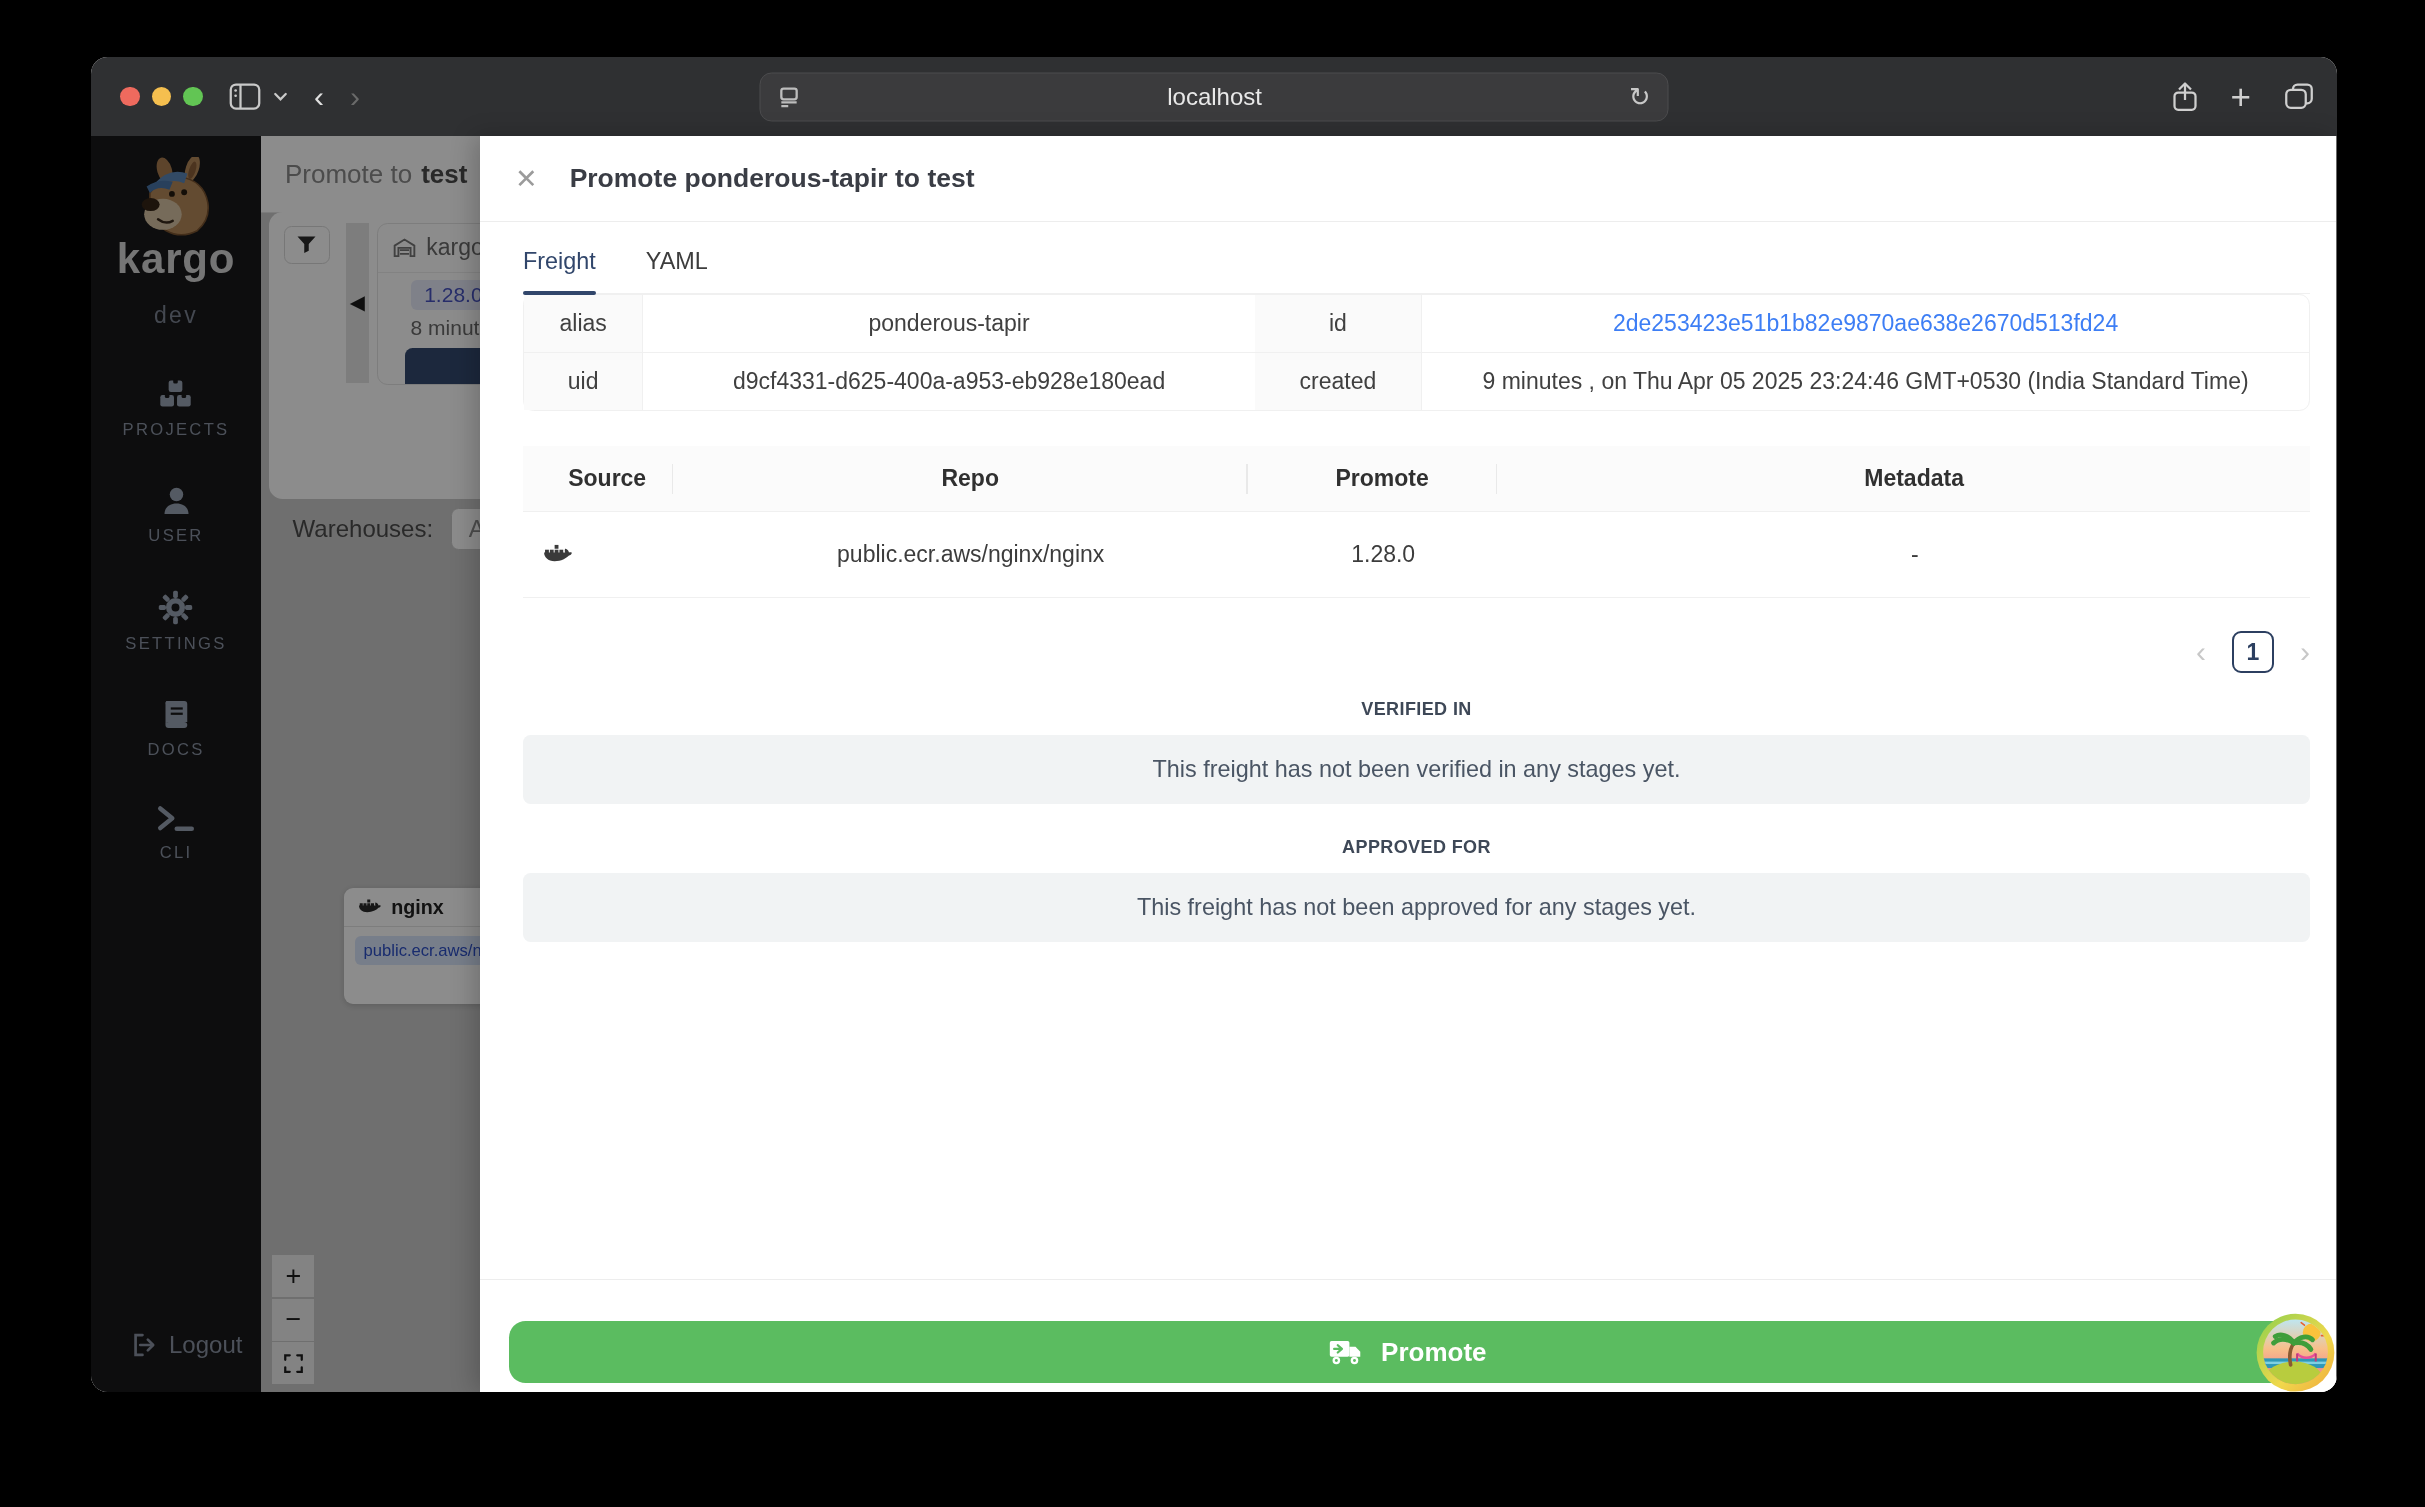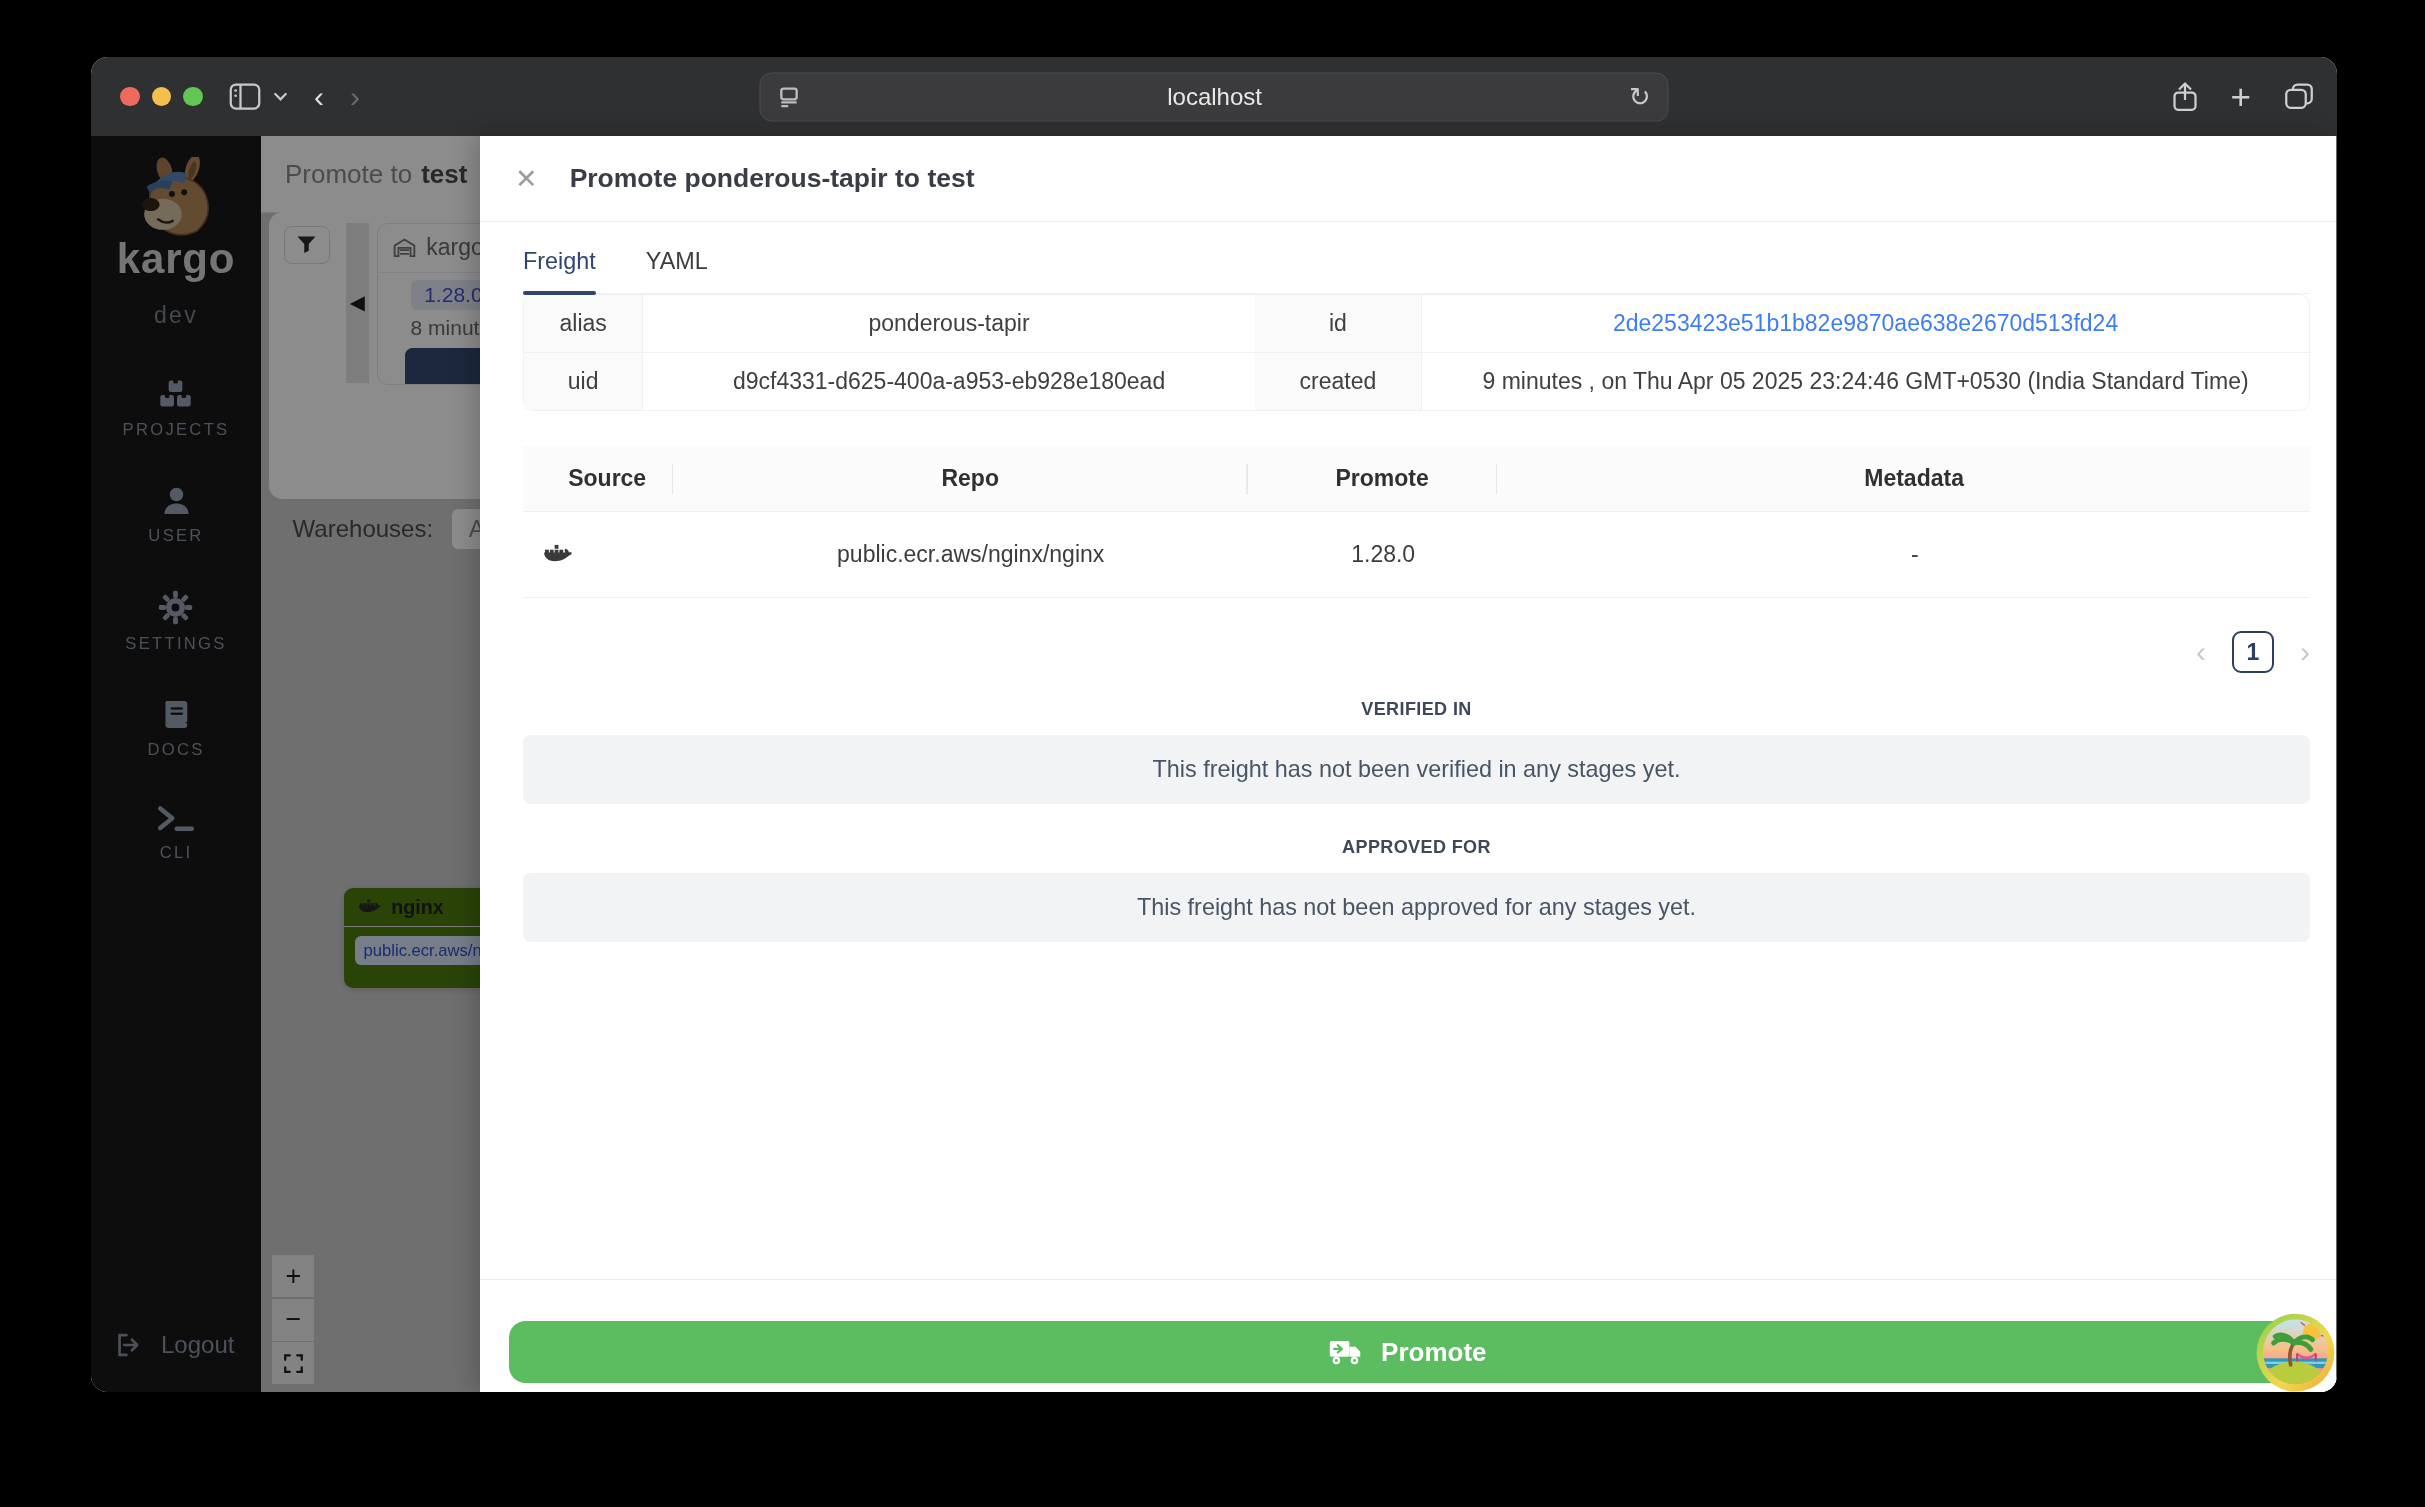--- a/index.html
+++ b/index.html
@@ -23,21 +23,21 @@
   .plus-g{font-size:35px;font-weight:300;}
   
   .app{position:absolute;left:0;top:79px;right:0;bottom:0;background:#cbcbcb;}
   .sidebar{position:absolute;left:0;top:0;width:170px;bottom:0;background:#18181a;color:#9aa4b4;}
   .logo{margin-top:21px;text-align:center;}
   .logo .word{font-size:42px;font-weight:700;color:#d6d6d6;letter-spacing:0.8px;margin-top:-4.5px;}
   .logo .ver{font-size:23px;color:#7c8493;margin-top:19.7px;letter-spacing:2.3px;}
   .nav{margin-top:50px;display:flex;flex-direction:column;gap:44px;align-items:center;}
   .nav-item{display:flex;flex-direction:column;align-items:center;gap:9px;cursor:pointer;}
   .nav-item .lbl{font-size:16.6px;letter-spacing:2.3px;color:#8a93a3;}
-  .logout{position:absolute;left:24px;bottom:33px;display:flex;align-items:center;gap:20px;
+  .logout{position:absolute;left:40px;bottom:33px;display:flex;align-items:center;gap:12px;
     font-size:24px;color:#8a93a3;}
   .content{position:absolute;left:170px;top:0;right:0;bottom:0;}
   .bg-topbar{position:absolute;left:0;top:0;width:529px;height:76px;background:#fff;
     border-bottom:1.5px solid #e2e2e2;display:flex;align-items:center;font-size:26px;color:#8a8a8a;}
   .bg-topbar b{color:#4c4c4c;margin-left:9px;}
   .cancel-btn{margin-left:30px;border:2.3px solid #ff4d4f;color:#ff4d4f;border-radius:9px;
     padding:7.6px 19.7px;font-size:24px;background:#fff;}
   .sel-panel{position:absolute;left:7.6px;top:76px;width:484px;height:287px;background:#fff;border-radius:13.6px;}
   .filter-btn{position:absolute;left:15px;top:13.6px;width:44px;height:36px;border:1.5px solid #d9d9d9;
     border-radius:7.6px;background:#fff;display:flex;align-items:center;justify-content:center;}
@@ -48,21 +48,21 @@
   .wh-head{display:flex;align-items:center;gap:10.6px;padding:10.6px 15px;font-size:23px;color:#6a6a6a;
     border-bottom:1.5px solid #ededed;}
   .wh-body{padding:7.6px 0 0 33px;}
   .chip{display:inline-block;background:#e8ebfa;color:#4753c2;font-size:21px;border-radius:6px;padding:3px 13.6px;}
   .age{font-size:21px;color:#6a6a6a;margin-top:6px;}
   .select-btn{margin:7.6px 0 0 -6px;width:318px;background:#344a70;color:#e8e8e8;font-size:23px;font-weight:700;
     border-radius:7.6px;text-align:center;padding:9px 0;}
   .wh-filter{position:absolute;left:24px;top:296px;display:flex;align-items:center;gap:18px;
     font-size:24px;color:#4c4c4c;}
   .all-sel{border:1.5px solid #c9c9c9;border-radius:7.6px;padding:6px 16.6px;color:#8a8a8a;background:#fff;}
-  .nginx-card{position:absolute;left:83px;top:752px;width:181px;height:100px;background:#4d7c0f;
+  .nginx-card{position:absolute;left:83px;top:752px;width:181px;height:116px;background:#ffffff;
     border-radius:9px;overflow:hidden;box-shadow:0 1.5px 6px rgba(0,0,0,.15);}
   .nginx-head{display:flex;align-items:center;gap:10.6px;padding:7.6px 13.6px;border-bottom:1.5px solid #e3e3e3;
     font-size:19.7px;font-weight:700;color:#222;}
   .repo-pill{margin:9px 0 0 10.6px;display:inline-flex;align-items:center;gap:6px;background:#d9e5fb;
     color:#2d50c8;font-size:16.6px;border-radius:6px;padding:4.5px 9px;}
   .zoomctl{position:absolute;left:11.3px;top:1119px;width:42px;display:flex;flex-direction:column;gap:1.5px;}
   .zoomctl .zb{height:42px;background:#efefef;display:flex;align-items:center;justify-content:center;
     font-size:27px;color:#1e1e1e;}
   .dim{position:absolute;left:0;top:79px;right:0;bottom:0;background:rgba(0,0,0,.45);z-index:5;}
   

